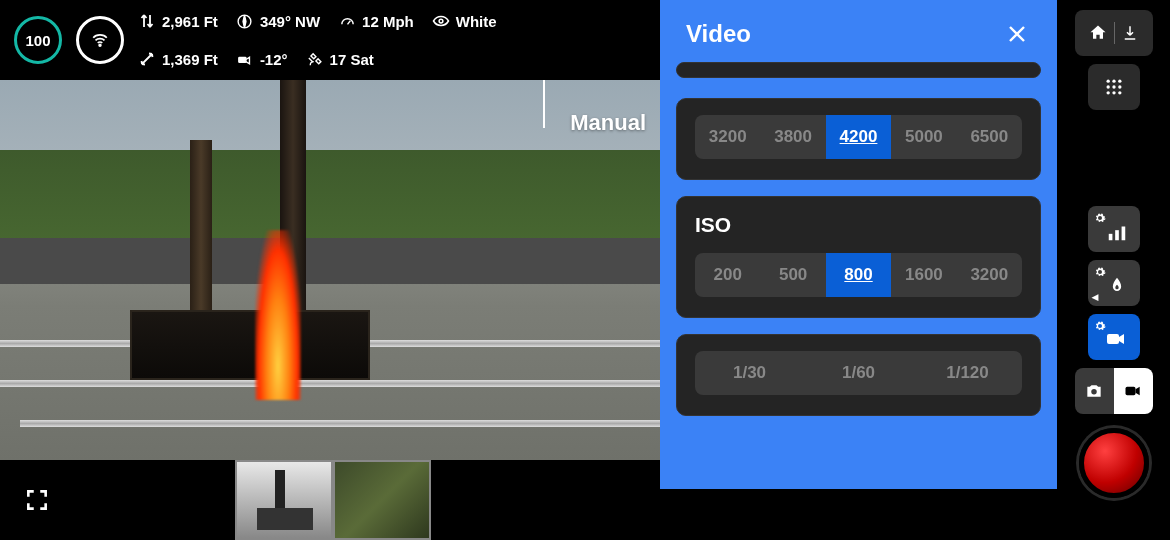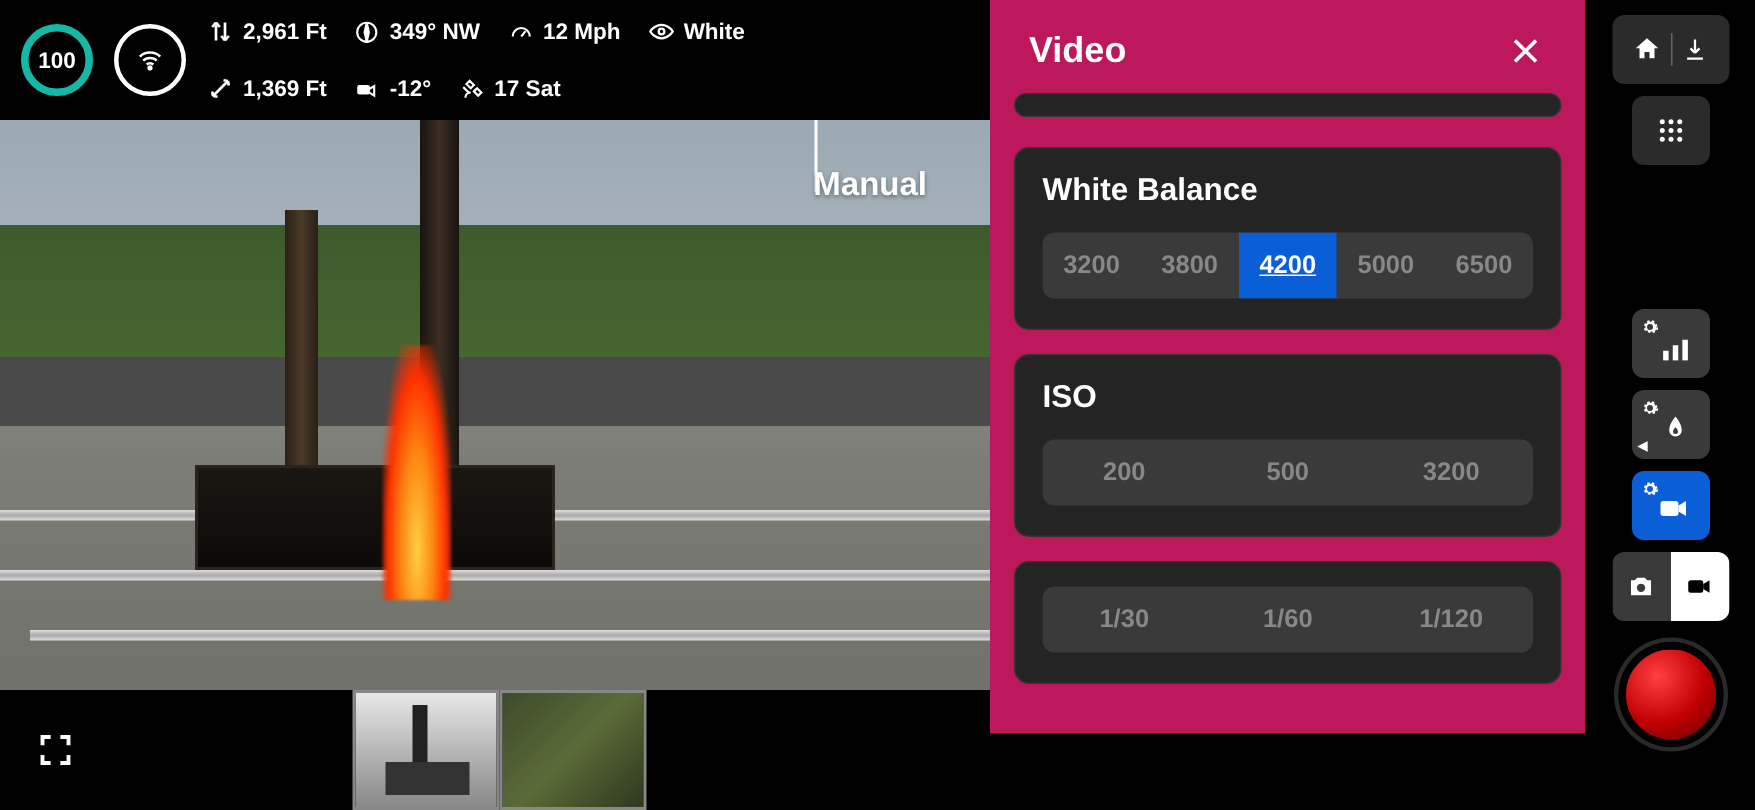--- a/index.html
+++ b/index.html
@@ -1,43 +1,43 @@
 <!DOCTYPE html>
 <html><head>
 <meta charset="utf-8">
 <style>
   * { box-sizing: border-box; margin: 0; padding: 0; font-family: -apple-system, "Helvetica Neue", Arial, sans-serif; }
   html, body { width: 1170px; height: 540px; background: #000; color: #fff; overflow: hidden; }
 
   .root { position: relative; width: 1170px; height: 540px; display: flex; }
   .left { position: relative; width: 660px; height: 540px; background: #000; }
-  .panel { position: relative; width: 397px; height: 489px; background: #be185d; }
+  .panel { position: relative; width: 397px; height: 489px; background: #3b82f6; }
   .sidebar { position: relative; width: 113px; height: 540px; background: #000; padding: 10px 8px 0 8px; display:flex; flex-direction:column; align-items:center; gap:8px; }
 
   
   .topbar { position: absolute; top:0; left:0; right:0; height:80px; background:#000; display:flex; align-items:center; padding:0 14px; gap:14px; z-index:10; }
-  .batt { width:48px; height:48px; border-radius:50%; border:5px solid #14b8a6; display:flex; align-items:center; justify-content:center; font-size:15px; font-weight:600; background:#000;text-align:right; }
+  .batt { width:48px; height:48px; border-radius:50%; border:3px solid #14b8a6; display:flex; align-items:center; justify-content:center; font-size:15px; font-weight:600; background:#000;text-align:right; }
   .wifi { width:48px; height:48px; border-radius:50%; border:3px solid #fff; display:flex; align-items:center; justify-content:center; background:#000; }
   .tele { display:flex; flex-direction:column; gap:20px; }
   .trow { display:flex; gap:18px; }
   .titem { display:flex; align-items:center; gap:6px; font-size:15px; font-weight:600; color:#fff; white-space:nowrap; }
   .ticon { width:18px; height:18px; display:flex; align-items:center; justify-content:center; }
 
   
   .feed { position:absolute; top:80px; left:0; width:660px; height:380px; overflow:hidden; }
   .sky { position:absolute; top:0; left:0; right:0; height:110px; background:linear-gradient(#9aa9b3,#aab5bc); }
   .trees { position:absolute; top:70px; left:0; right:0; height:120px; background:linear-gradient(#3e5a2c,#4a6b32);}
   .ground { position:absolute; top:160px; left:0; right:0; bottom:0; background:linear-gradient(#8a8c85 0%, #7b7d76 30%, #6f716a 100%); }
   .road { position:absolute; top:158px; left:-40px; width:760px; height:46px; background:#4a4a4a; transform:skewX(-25deg); }
   .tower1 { position:absolute; left:280px; top:-20px; width:26px; height:260px; background:linear-gradient(90deg,#1a1410,#3a2e22,#1a1410); }
   .tower2 { position:absolute; left:190px; top:60px; width:22px; height:180px; background:linear-gradient(90deg,#2a2016,#4a3a28,#2a2016); }
   .platform { position:absolute; left:130px; top:230px; width:240px; height:70px; background:linear-gradient(180deg,#1a1612,#0c0a08); border:2px solid #2a241c;}
   .flame { position:absolute; left:255px; top:150px; width:46px; height:170px; background:radial-gradient(ellipse at 50% 80%, #ffd040 0%, #ff8010 35%, #ff3000 60%, transparent 80%); filter:blur(1px); }
   .pipe { position:absolute; height:7px; background:linear-gradient(#ddd,#aaa,#ddd); }
-  .manual { position:absolute; top:30px; right:42px; font-size:22px; font-weight:600; color:#fff; text-shadow:0 1px 3px rgba(0,0,0,.4); }
+  .manual { position:absolute; top:30px; right:14px; font-size:22px; font-weight:600; color:#fff; text-shadow:0 1px 3px rgba(0,0,0,.4); }
   .vline { position:absolute; top:0px; right:115px; width:2px; height:48px; background:#fff; }
 
   
   .bottom { position:absolute; left:0; bottom:0; width:660px; height:80px; background:#000; display:flex; align-items:center; padding:0 22px; gap:6px; }
   .fullscreen { width:30px; height:30px; display:flex; align-items:center; justify-content:center; }
   .thumbs { position:absolute; left:235px; bottom:0; display:flex; gap:0; }
   .thumb { width:98px; height:80px; background:#555; border:2px solid #888; background-size:cover;}
 
   
   .panel-header { display:flex; align-items:center; justify-content:space-between; padding:20px 26px 14px 26px; }
@@ -192,35 +192,36 @@
       <div class="close">
         <svg width="24" height="24" viewBox="0 0 24 24" stroke="#fff" stroke-width="2.4" fill="none">
             <path d="M5 5l14 14M19 5L5 19"></path>
           </svg>
       </div>
     </div>
     <div class="panel-body">
       <div class="ghost-card"></div>
 
       <div class="group">
-        <div class="group-title">White Balance</div>
         <div class="seg">
             <div class="seg-item">3200</div>
             <div class="seg-item">3800</div>
             <div class="seg-item sel">4200</div>
             <div class="seg-item">5000</div>
             <div class="seg-item">6500</div>
           </div>
       </div>
 
       <div class="group">
         <div class="group-title">ISO</div>
         <div class="seg">
             <div class="seg-item">200</div>
             <div class="seg-item">500</div>
+            <div class="seg-item sel">800</div>
+            <div class="seg-item">1600</div>
             <div class="seg-item">3200</div>
           </div>
       </div>
 
       <div class="group">
         <div class="seg">
             <div class="seg-item">1/30</div>
             <div class="seg-item">1/60</div>
             <div class="seg-item">1/120</div>
           </div>

